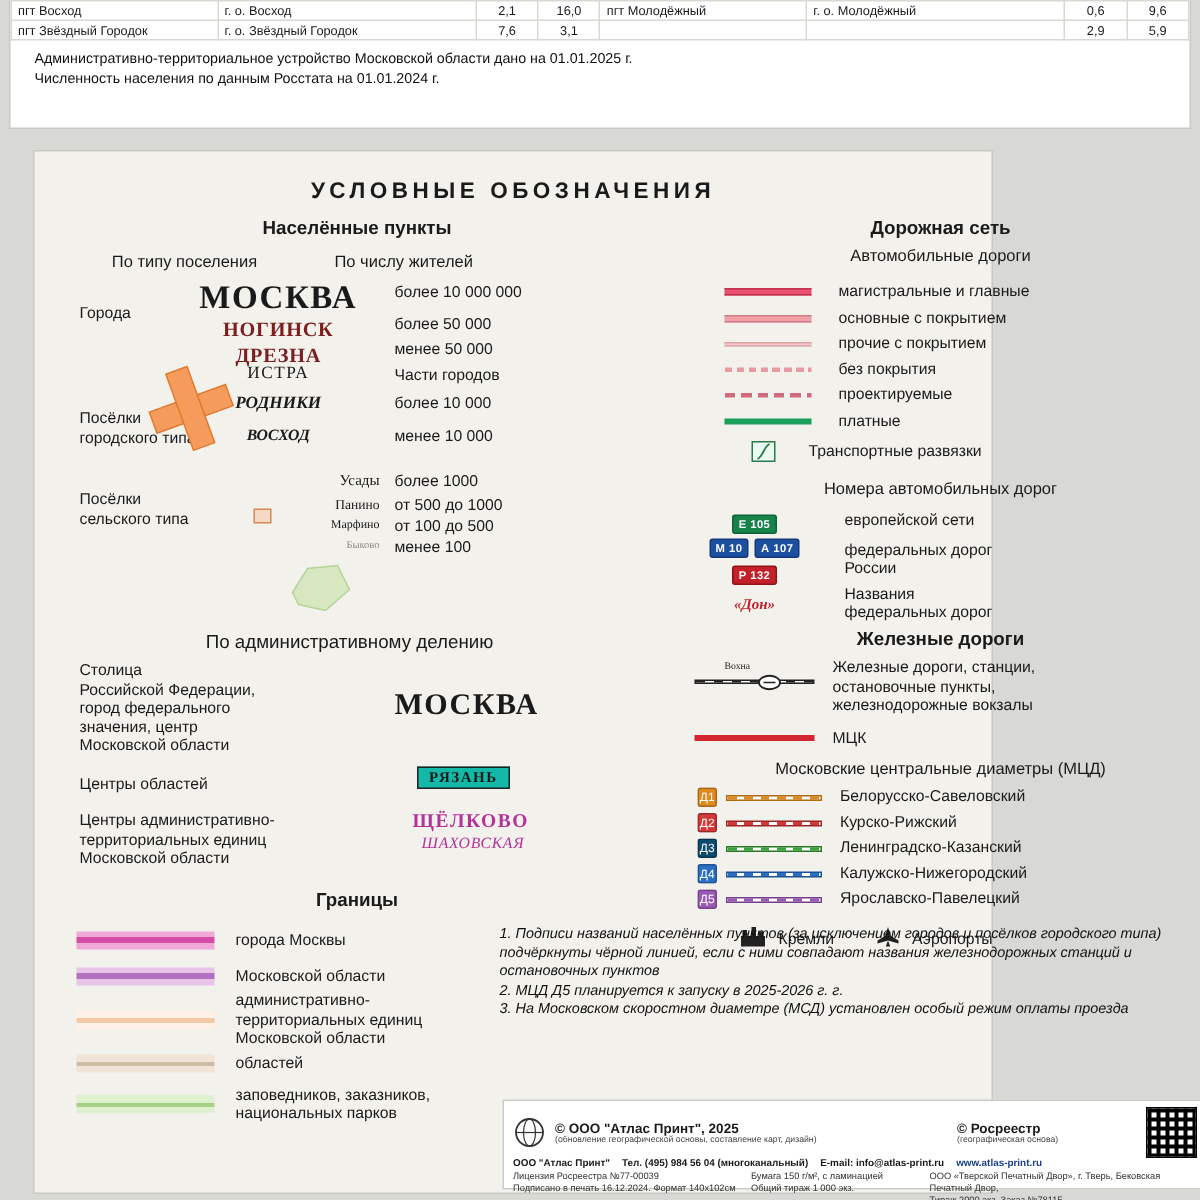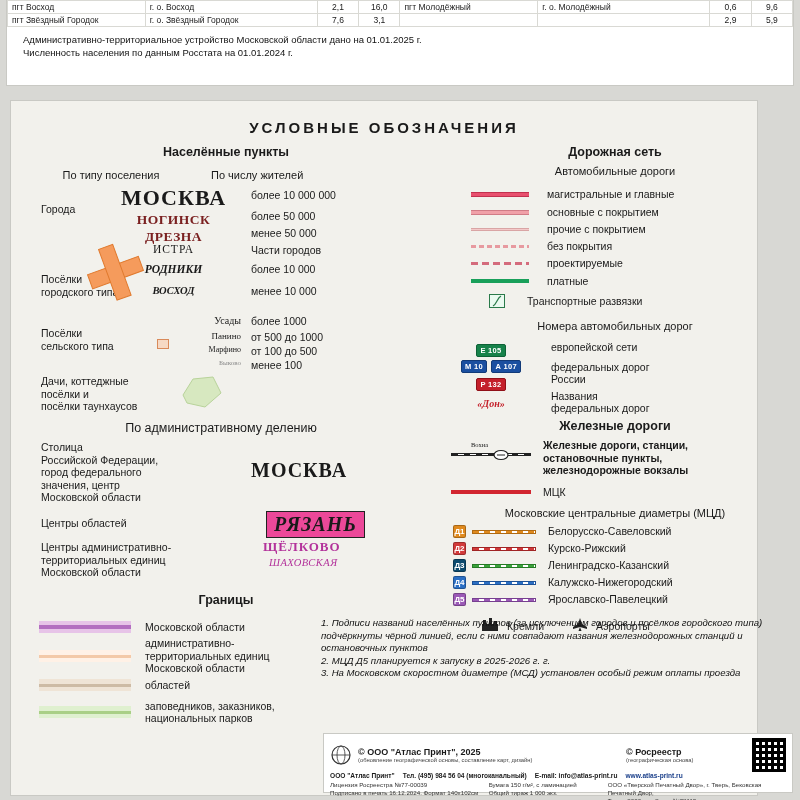--- a/index.html
+++ b/index.html
@@ -23,21 +23,21 @@
   .tbl td{ border:1px solid #d9d9d4; padding:1px 4px; white-space:nowrap; vertical-align:bottom; height:11px;}
   .tbl td.num{ text-align:center; width:36px;}
   .tbl td.name{ width:120px;}
   .tbl td.okr{ width:150px;}
   .notes-top{
     position:absolute; left:16px; top:33px; font-size:9.5px; line-height:13px; color:#111;
   }
 
   
   .legend{
-    position:absolute; left:10px; top:100px; width:748px; height:696px;
+    position:absolute; left:22px; top:100px; width:640px; height:696px;
     background:#f2f1ec; border:1px solid #c9c9c4;
   }
   .legend-title{
     text-align:center; margin-top:18px;
     font-size:15px; font-weight:bold; letter-spacing:3px;
   }
 
   .col-left{ position:absolute; left:0; top:44px; width:420px; }
   .col-right{ position:absolute; left:420px; top:44px; width:368px; }
 
@@ -52,22 +52,22 @@
   .nm-noginsk{ font-family:"Liberation Serif", serif; font-weight:bold; font-size:13.5px; color:#7a2020; letter-spacing:.5px;}
   .nm-drezna{ font-family:"Liberation Serif", serif; font-weight:bold; font-size:13.5px; color:#7a2020; letter-spacing:.5px;}
   .nm-istra{ font-family:"Liberation Serif", serif; font-size:11.5px; letter-spacing:1px;}
   .nm-rodniki{ font-family:"Liberation Serif", serif; font-style:italic; font-weight:bold; font-size:11.5px;}
   .nm-voshod{ font-family:"Liberation Serif", serif; font-style:italic; font-weight:bold; font-size:10.5px;}
   .nm-usady{ font-family:"Liberation Serif", serif; font-size:10px;}
   .nm-panino{ font-family:"Liberation Serif", serif; font-size:9px;}
   .nm-marfino{ font-family:"Liberation Serif", serif; font-size:8px;}
   .nm-bykovo{ font-family:"Liberation Serif", serif; font-size:7px; color:#8a8a8a;}
   .nm-ryazan{
-    font-family:"Liberation Serif", serif; font-weight:bold; font-size:20px;
-    background:#ec4899; border:1px solid #222; padding:1px 7px; display:inline-block; letter-spacing:1px;font-style:italic;
+    font-family:"Liberation Serif", serif; font-weight:bold; font-size:10px;
+    background:#14b8a6; border:1px solid #222; padding:1px 7px; display:inline-block; letter-spacing:1px;
   }
   .nm-shelkovo{ font-family:"Liberation Serif", serif; font-weight:bold; font-size:13px; color:#b3339b; letter-spacing:1px;}
   .nm-shahovskaya{ font-family:"Liberation Serif", serif; font-style:italic; font-size:10.5px; color:#b3339b; letter-spacing:.5px;}
   .nm-moskva-adm{ font-family:"Liberation Serif", serif; font-weight:bold; font-size:20px; letter-spacing:1px;}
 
   .qty{ font-size:10.5px; }
 
   
   .ln{ width:58px; height:0; }
   .ln-mag{ height:5px; background:#e8506e; border-top:1px solid #c2314f; border-bottom:1px solid #c2314f;}
@@ -82,21 +82,21 @@
   .badge{
     display:inline-block; font-size:7.5px; font-weight:bold; color:#fff;
     padding:1px 3px; border-radius:2px; letter-spacing:.3px;
   }
   .b-green{ background:#17824a; border:1px solid #0d6236;}
   .b-blue{ background:#1b4fa0; border:1px solid #123a78;}
   .b-red{ background:#c4202a; border:1px solid #901018;}
   .b-don{ color:#c4202a; font-family:"Liberation Serif", serif; font-style:italic; font-weight:bold; font-size:10px;}
 
   .mcd-badge{
-    width:13px; height:13px; border-radius:2px; color:#fff; font-size:8px; font-weight:bold;
+    width:13px; height:13px; border-radius:2px; color:#fff; font-size:8px; font-weight:normal;
     display:flex; align-items:center; justify-content:center; border:1px solid rgba(0,0,0,.25);
   }
   .mcd-line{ width:64px; height:4px; }
 
   
   .bd{ width:92px; height:12px; }
   .bd-msk{ background:linear-gradient(#f0a8d8 0 4px,#d44ba8 4px 8px,#f0a8d8 8px 12px); }
   .bd-mo{ background:linear-gradient(#e7c4e8 0 4px,#b36fc0 4px 8px,#e7c4e8 8px 12px); }
   .bd-atе{ background:linear-gradient(#fff1e6 0 5px,#f3c9a8 5px 8px,#fff1e6 8px 12px); }
   .bd-obl{ background:linear-gradient(#efe4d6 0 5px,#cdbba5 5px 8px,#efe4d6 8px 12px); }
@@ -211,23 +211,20 @@
       <div style="position:absolute; left:95px; top:16px; width:135px; text-align:right;" class="nm-panino">Панино</div>
       <div style="position:absolute; left:240px; top:16px;" class="qty">от 500 до 1000</div>
       <div style="position:absolute; left:95px; top:30px; width:135px; text-align:right;" class="nm-marfino">Марфино</div>
       <div style="position:absolute; left:240px; top:30px;" class="qty">от 100 до 500</div>
       <div style="position:absolute; left:95px; top:44px; width:135px; text-align:right;" class="nm-bykovo">Быково</div>
       <div style="position:absolute; left:240px; top:44px;" class="qty">менее 100</div>
       <div style="position:absolute; left:146px; top:24px; width:12px; height:10px; background:#f6d9c4; border:1px solid #d98a5a;"></div>
     </div>
 
     <div style="position:relative; height:46px;">
-      <div class="lbl" style="position:absolute; left:30px; top:2px; white-space:pre-line;">Дачи, коттеджные
-посёлки и
-посёлки таунхаусов</div>
       <svg style="position:absolute; left:168px; top:0;" width="44" height="36">
         <polygon points="4,22 14,6 34,4 42,20 26,34 8,30" fill="#d7e8c0" stroke="#b8d39a" stroke-width="1"></polygon>
       </svg>
     </div>
 
     <div class="sub" style="font-size:12.5px; margin-top:2px;">По административному делению</div>
 
     <div style="position:relative; height:70px; margin-top:6px;">
       <div class="lbl" style="position:absolute; left:30px; top:0; white-space:pre-line;">Столица
 Российской Федерации,
@@ -246,20 +243,24 @@
       <div class="lbl" style="position:absolute; left:30px; top:2px; white-space:pre-line;">Центры административно-
 территориальных единиц
 Московской области</div>
       <div style="position:absolute; left:252px; top:0;" class="nm-shelkovo">ЩЁЛКОВО</div>
       <div style="position:absolute; left:258px; top:18px;" class="nm-shahovskaya">ШАХОВСКАЯ</div>
     </div>
 
     <div class="hdr" style="margin-left:10px; margin-top:4px;">Границы</div>
 
     <div style="margin-top:8px;">
+      <div class="row" style="height:24px;">
+        <div class="bd bd-msk" style="margin-left:28px;"></div>
+        <div class="lbl" style="margin-left:14px;">города Москвы</div>
+      </div>
       <div class="row" style="height:24px;">
         <div class="bd bd-mo" style="margin-left:28px;"></div>
         <div class="lbl" style="margin-left:14px;">Московской области</div>
       </div>
       <div class="row" style="height:34px;">
         <div class="bd bd-atе" style="margin-left:28px;"></div>
         <div class="lbl" style="margin-left:14px; white-space:pre-line;">административно-
 территориальных единиц
 Московской области</div>
       </div>
@@ -345,21 +346,21 @@
 
     <div class="sub" style="font-weight:bold; font-size:12.5px; margin-top:4px;">Железные дороги</div>
 
     <div style="position:relative; height:44px; margin-top:6px;">
       <div style="position:absolute; left:40px; top:2px; font-size:6.5px; font-family:'Liberation Serif',serif;">Вохна</div>
       <div style="position:absolute; left:20px; top:14px; width:80px;" class="ln ln-zd"></div>
       <svg style="position:absolute; left:62px; top:9px;" width="16" height="14">
         <ellipse cx="8" cy="7" rx="7" ry="4.5" fill="#fff" stroke="#222" stroke-width="1.2"></ellipse>
         <path d="M4,7 L12,7" stroke="#222" stroke-width="1"></path>
       </svg>
-      <div class="lbl" style="position:absolute; left:112px; top:0; white-space:pre-line;font-weight:bold;">Железные дороги, станции,
+      <div class="lbl" style="position:absolute; left:112px; top:0; white-space:pre-line;">Железные дороги, станции,
 остановочные пункты,
 железнодорожные вокзалы</div>
     </div>
 
     <div class="row" style="height:18px;">
       <div class="ln ln-mck" style="margin-left:20px; width:80px;"></div>
       <div class="lbl" style="margin-left:12px;">МЦК</div>
     </div>
 
     <div class="sub" style="margin-top:6px;">Московские центральные диаметры (МЦД)</div>

